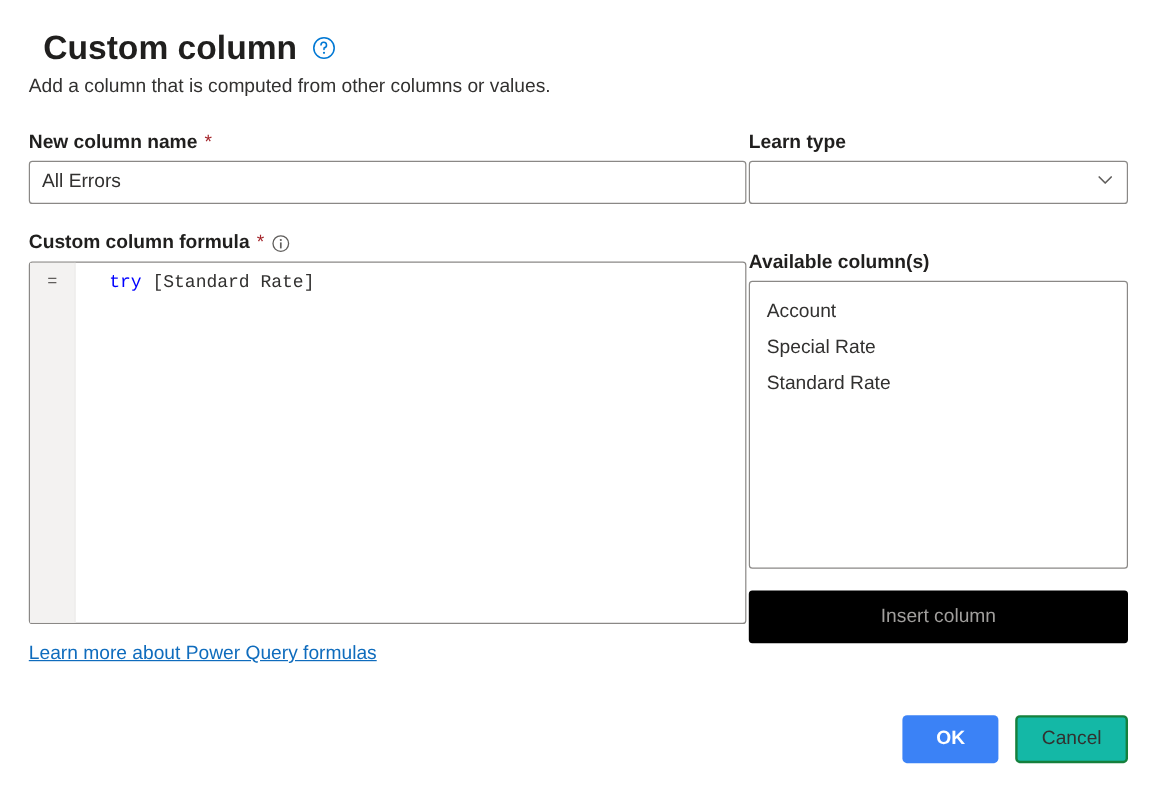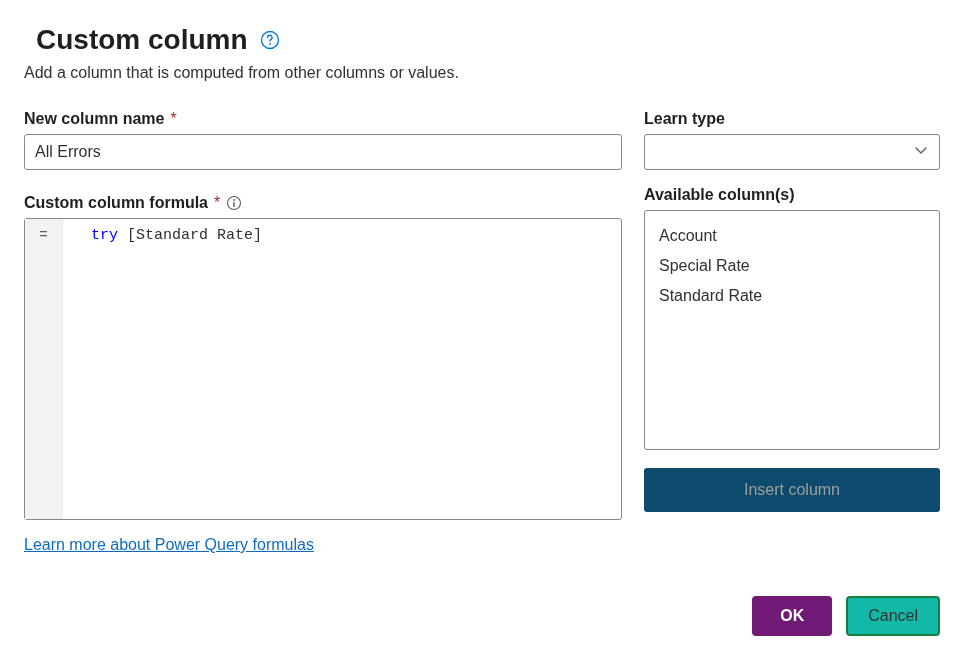--- a/index.html
+++ b/index.html
@@ -30,21 +30,21 @@
       color: #0078d4;
       display: inline-flex;
     }
     .dialog-subtitle {
       font-size: 16px;
       color: #323130;
       margin-bottom: 28px;
     }
     .main-row {
       display: flex;
-      gap: 22px;
+      gap: 2px;
     }
     .left-col {
       flex: 0 0 598px;
     }
     .right-col {
       flex: 1;
     }
     .field-label {
       font-size: 16px;
       font-weight: 600;
@@ -130,41 +130,41 @@
       color: #0000ff;
     }
     .learn-link {
       display: inline-block;
       margin-top: 16px;
       color: #0f6cbd;
       font-size: 16px;
       text-decoration: underline;
     }
     .columns-section {
-      margin-top: 16px;
+      margin-top: 40px;
     }
     .columns-list {
       width: 100%;
       height: 240px;
       border: 1px solid #8a8886;
       border-radius: 3px;
       padding: 10px 12px;
       background: #fff;
     }
     .column-item {
       font-size: 16px;
       color: #323130;
       padding: 6px 2px;
       cursor: pointer;
     }
     .insert-btn {
       width: 100%;
       height: 44px;
       margin-top: 18px;
-      background: #0c4a6e;
+      background: #000000;
       border: none;
       border-radius: 3px;
       font-size: 16px;
       color: #a19f9d;
       cursor: default;
       font-family: inherit;
     }
     .footer-buttons {
       display: flex;
       justify-content: flex-end;
@@ -175,21 +175,21 @@
       min-width: 80px;
       height: 40px;
       padding: 0 20px;
       font-size: 16px;
       border-radius: 4px;
       font-family: inherit;
       cursor: pointer;
       font-weight: 600;
     }
     .btn-primary {
-      background: #701a75;
+      background: #3b82f6;
       color: #fff;
       border: none;
     }
     .btn-secondary {
       background: #14b8a6;
       color: #323130;
       border: 2px solid #15803d;
       font-weight: 400;
     }
   </style>

